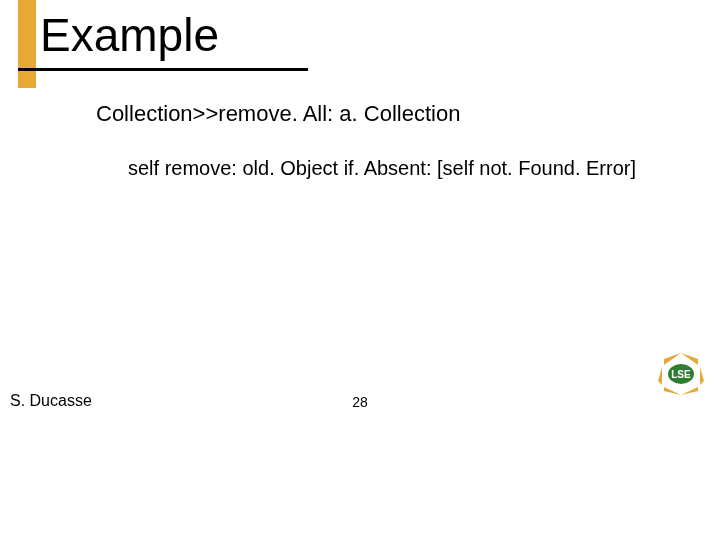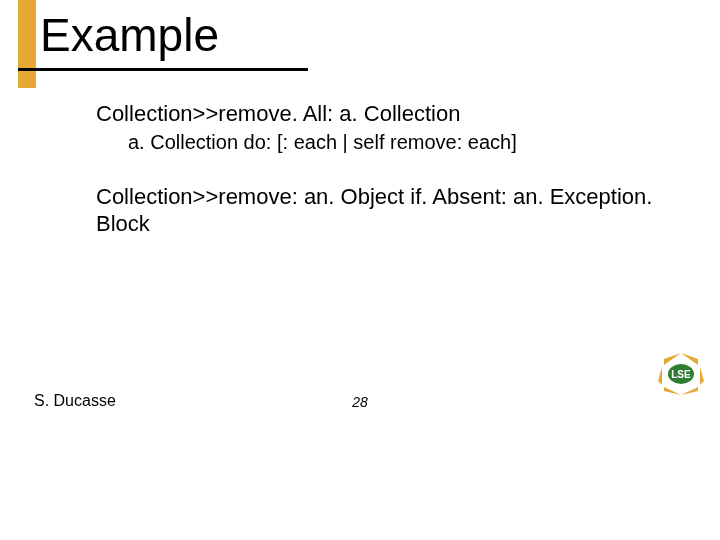--- a/index.html
+++ b/index.html
@@ -5,41 +5,40 @@
   * { margin: 0; padding: 0; box-sizing: border-box; }
   html, body { width: 720px; height: 540px; font-family: Arial, Helvetica, sans-serif; background: #fff; overflow: hidden; }
   .slide { position: relative; width: 720px; height: 424px; background: #fff; }
   .accent-bar { position: absolute; left: 18px; top: 0; width: 18px; height: 88px; background: #e6a935; }
   .title { position: absolute; left: 40px; top: 8px; font-size: 46px; font-weight: 400; color: #000; }
   .underline { position: absolute; left: 18px; top: 68px; width: 290px; height: 3px; background: #000; }
   .content { position: absolute; left: 64px; top: 100px; right: 40px; font-size: 22px; color: #000; line-height: 1.25; margin-left: 32px; }
   .blk { margin-bottom: 28px; }
   .sig { margin-bottom: 2px; }
   .body { padding-left: 32px; font-size: 20px; }
-  .footer-left { position: absolute; left: 10px; bottom: 14px; font-size: 16px; color: #000; margin-left: 24px; }
-  .footer-page { position: absolute; left: 50%; transform: translateX(-50%); bottom: 14px; font-size: 14px; color: #000; font-style: italic; }
+  .footer-left { position: absolute; left: 10px; bottom: 14px; font-size: 16px; color: #000; }
+  .footer-page { position: absolute; left: 50%; transform: translateX(-50%); bottom: 14px; font-size: 14px; color: #000; }
   .logo { position: absolute; right: 14px; bottom: 27px; width: 50px; height: 46px; }
 </style>
 </head>
 <body>
 
 <div class="slide">
   <div class="accent-bar"></div>
   <div class="title">Example</div>
   <div class="underline"></div>
 
   <div class="content">
     <div class="blk">
       <div class="sig">Collection&gt;&gt;remove. All: a. Collection</div>
-      <div class="body">a. Collection do: [: each | self remove: each]</div>
     </div>
     <div class="blk">
+      <div class="body">self remove: old. Object if. Absent: [self not. Found. Error]</div>
     </div>
     <div class="blk">
-      <div class="sig">Collection&gt;&gt;remove: an. Object if. Absent: an. Exception. Block</div>
     </div>
   </div>
 
   <div class="footer-left">S. Ducasse</div>
   <div class="footer-page">28</div>
 
   <div class="logo">
     <svg viewBox="0 0 50 46" width="50" height="46">
       <g fill="#e6a935">
         <path d="M25 2 L8 14 L8 8 Z"></path>

